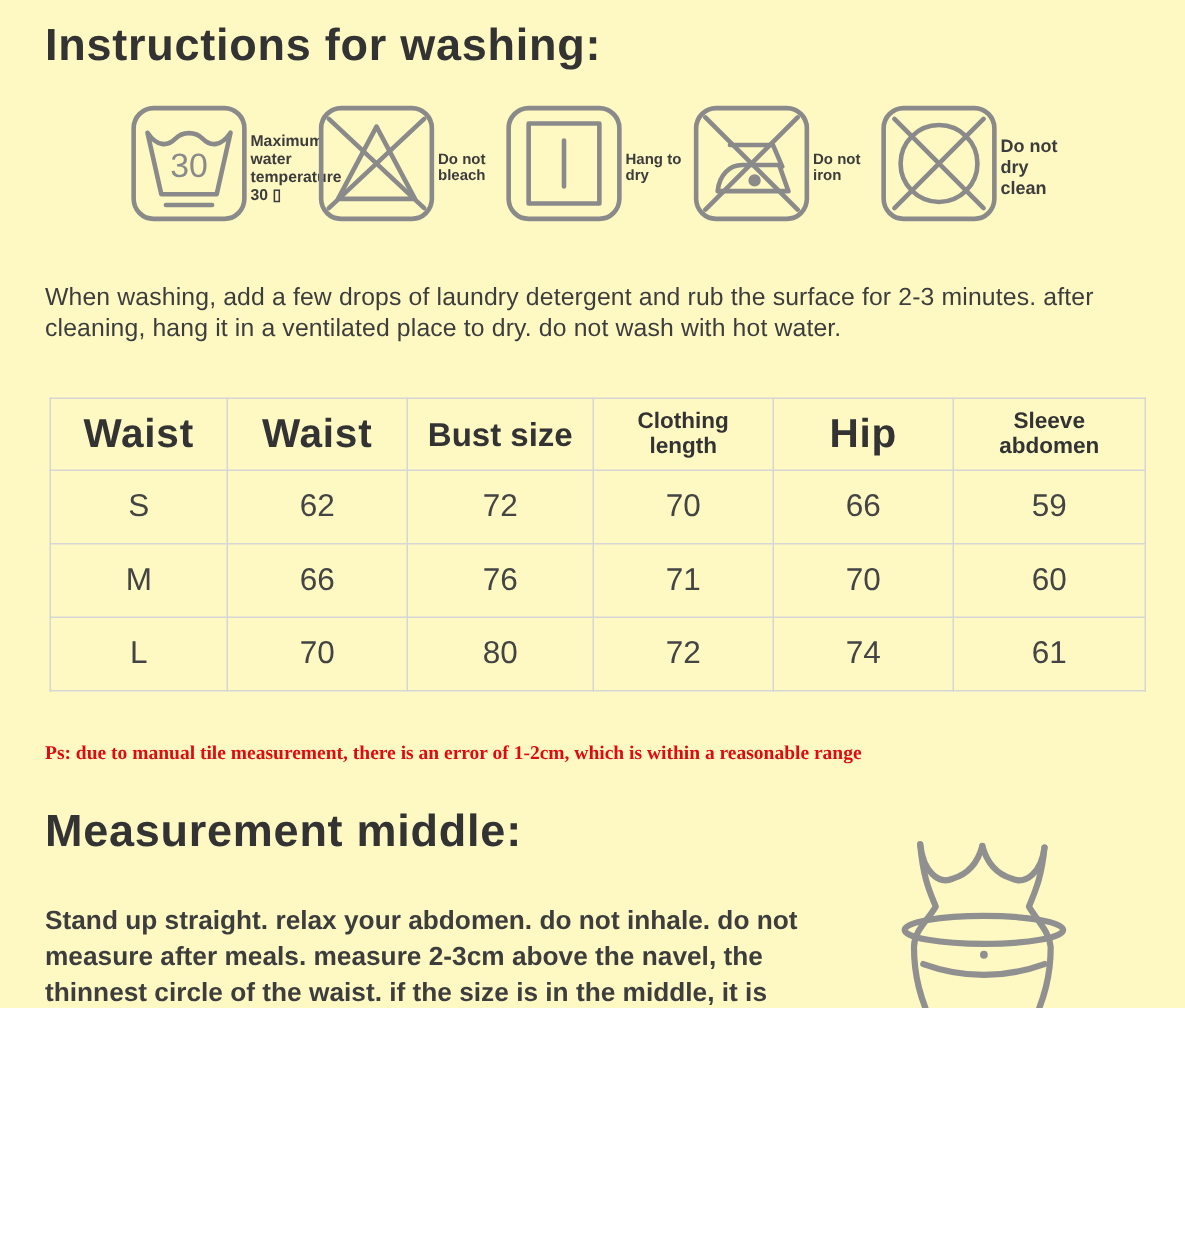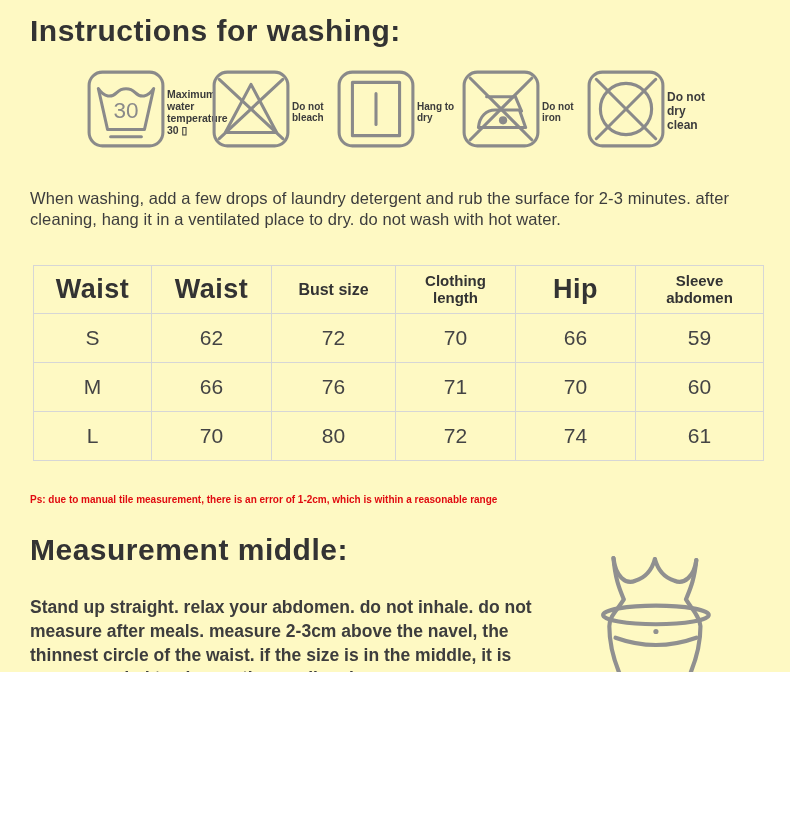--- a/index.html
+++ b/index.html
@@ -64,29 +64,30 @@
     border: 1px solid #d6d6d6;
     text-align: center;
     vertical-align: middle;
     color: #333333;
   }
   .size-table th { height: 48px; font-weight: bold; }
   .size-table td { height: 49px; font-size: 21px; font-weight: normal; color: #444444; }
   .col-0 { width: 118px; } .col-1 { width: 120px; } .col-2 { width: 124px; }
   .col-3 { width: 120px; } .col-4 { width: 120px; } .col-5 { width: 128px; }
   .h-lg { font-size: 27px; letter-spacing: 0.5px; }
-  .h-md { font-size: 16px; }
+  .h-md { font-size: 22px; }
   .h-sm { font-size: 15px; line-height: 1.1; }
   .h-sm .wrapbox { width: 78px; margin: 0 auto; }
   
   .ps-note {
     margin: 33px 0 0 30px;
-    font-size: 10px;
+    font-size: 13px;
     font-weight: bold;
     color: #e00b10;
+    font-family: Liberation Serif, serif;
   }
   
   .h-measure {
     margin: 28px 0 0 30px;
     font-size: 30px;
     font-weight: bold;
     letter-spacing: 0.5px;
     color: #333333;
   }
   .measure-wrap {

